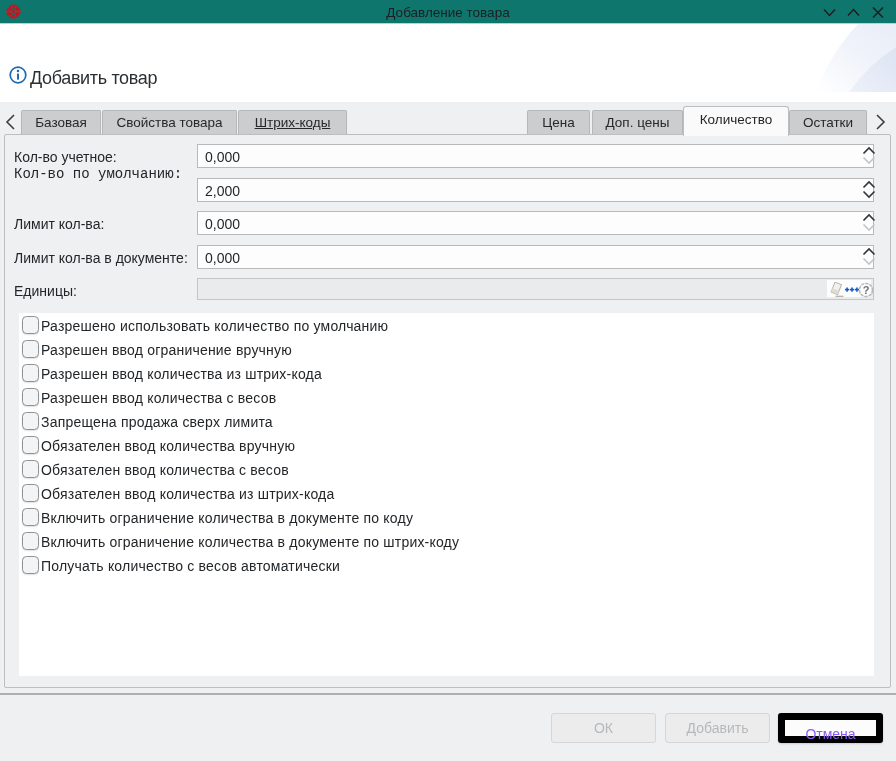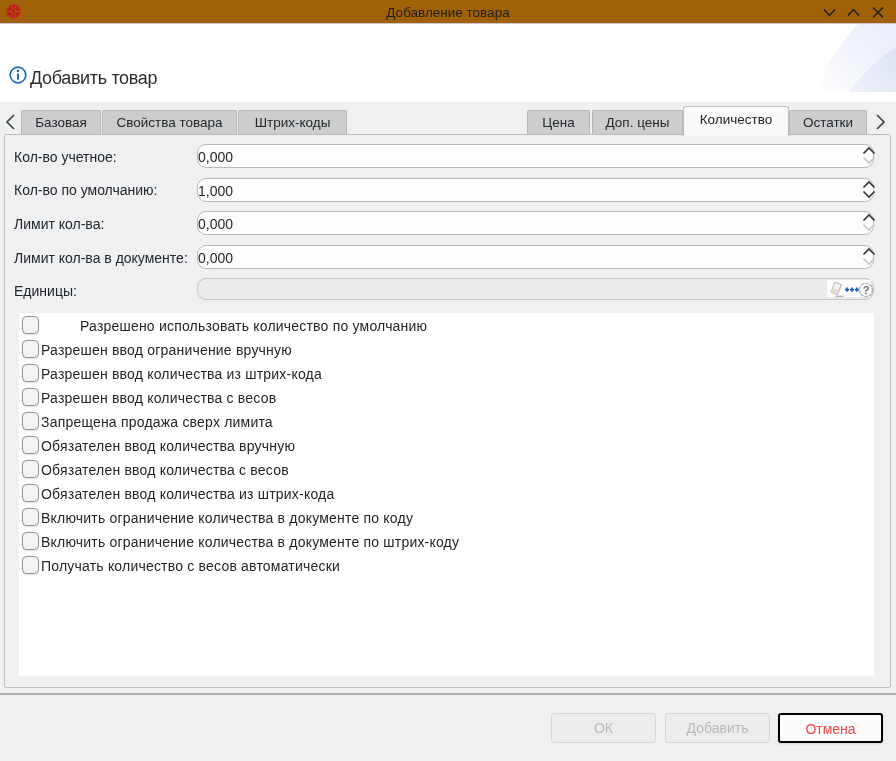--- a/index.html
+++ b/index.html
@@ -2,21 +2,21 @@
 <html><head>
 <meta charset="utf-8">
 <style>
 * { margin:0; padding:0; box-sizing:border-box; }
 html,body { width:896px; height:761px; overflow:hidden; }
 body { font-family:"Liberation Sans", sans-serif; position:relative; background:#eff0f1; }
 .abs { position:absolute; }
 
 
 #titlebar { position:absolute; left:0; top:0; width:896px; height:24px;
-  background:#a16207; border-bottom:1px solid #c9cacb; }
+  background:#0f766e; border-bottom:1px solid #c9cacb; }
 #titletext { position:absolute; left:0; right:0; top:5px; text-align:center;
   font-size:13.5px; color:#1c1e20; }
 
 
 #header { position:absolute; left:0; top:24px; width:896px; height:78px; background:#ffffff; overflow:hidden; }
 #headtitle { position:absolute; left:30px; top:44px; font-size:18px; letter-spacing:-0.35px; color:#2b2f33; }
 
 
 .tab { position:absolute; top:110px; height:24px; background:#cbcdcf;
   border:1px solid #b6b7b9; border-bottom:none; border-radius:2px 2px 0 0;
@@ -25,36 +25,36 @@
   background:#fafafa; border:1px solid #bcbdbe; border-bottom:none; border-radius:3px 3px 0 0;
   font-size:13.5px; color:#232629; text-align:center; line-height:26px; z-index:5; }
 
 
 #pane { position:absolute; left:4px; top:134px; width:887px; height:554px;
   border:1px solid #bdbebf; border-radius:2px; background:#eff0f1; }
 
 
 .flabel { position:absolute; left:14px; font-size:14px; color:#232629; }
 .field { position:absolute; left:197px; width:677px; height:24px;
-  background:#fdfdfd; border:1px solid #b8b9ba; border-radius:9px;
-  font-size:14px; color:#24282c; padding-left:0; line-height:25px; }
+  background:#fdfdfd; border:1px solid #b8b9ba; border-radius:0;
+  font-size:14px; color:#24282c; padding-left:7px; line-height:25px; }
 .spin { position:absolute; left:858px; width:22px; height:23px; }
 
 
 #whitebox { position:absolute; left:19px; top:313px; width:855px; height:363px; background:#ffffff; }
 .cb { position:absolute; left:21.5px; width:17.5px; height:17.5px; background:#f3f4f5;
   border:1.5px solid #8f9193; border-radius:4.5px; box-shadow:0 1px 1.5px rgba(0,0,0,0.12); }
 .cblabel { position:absolute; left:41px; font-size:14px; letter-spacing:0.2px; color:#232629; }
 
 
 #sepline { position:absolute; left:0; top:693px; width:896px; height:1.5px; background:#aeafb1; }
 .btn { position:absolute; top:713px; width:105px; height:30px; border-radius:3px;
   font-size:14px; text-align:center; line-height:28px; }
 .btndis { background:#ececed; border:1px solid #d5d6d7; color:#b6b9bc; }
-#btncancel { background:#fcfcfc; border:2px solid #000000; color:#ef4444;
+#btncancel { background:#fcfcfc; border:7px solid #000000; color:#8b5cf6;
   box-shadow:0 1px 2px rgba(0,0,0,0.15); }
 </style>
 </head>
 <body>
 
 <div id="header">
   <svg width="896" height="78" style="position:absolute;left:0;top:0">
     <defs>
       <linearGradient id="gf" x1="0" y1="1" x2="1" y2="0">
         <stop offset="0" stop-color="#ffffff"></stop>
@@ -107,37 +107,37 @@
       <line x1="62" y1="7.5" x2="52" y2="17.5"></line>
     </g>
   </svg>
 </div>
 
 <svg width="20" height="20" style="position:absolute;left:2px;top:112px">
   <polyline points="12,3 5,10 12,17" stroke="#3c3f41" stroke-width="1.6" fill="none"></polyline>
 </svg>
 <div class="tab" style="left:21px; width:80px;">Базовая</div>
 <div class="tab" style="left:102px; width:135px;">Свойства товара</div>
-<div class="tab" style="left:238px; width:109px;">Штрих-коды</div>
+<div class="tab" style="left:238px; width:109px;text-decoration:underline;">Штрих-коды</div>
 <div class="tab" style="left:348px; width:112px;margin-top:24px;">Переоценки</div>
 <div class="tab" style="left:459px; width:66px;margin-top:32px;">Отдел</div>
 <div class="tab" style="left:527px; width:63px;">Цена</div>
 <div class="tab" style="left:592px; width:91px;">Доп. цены</div>
 <div id="tabactive">Количество</div>
 <div class="tab" style="left:789px; width:78px;">Остатки</div>
 <svg width="20" height="20" style="position:absolute;left:872px;top:112px">
   <polyline points="5,3 12,10 5,17" stroke="#3c3f41" stroke-width="1.6" fill="none"></polyline>
 </svg>
 
 <div id="pane"></div>
 
 <div class="flabel" style="top:149px;">Кол-во учетное:</div>
 <div class="field" style="top:144px;">0,000</div>
-<div class="flabel" style="top:182px;">Кол-во по умолчанию:</div>
-<div class="field" style="top:178px;">1,000</div>
+<div class="flabel" style="top:166px;font-family:Liberation Mono, monospace;">Кол-во по умолчанию:</div>
+<div class="field" style="top:178px;">2,000</div>
 <div class="flabel" style="top:216px;">Лимит кол-ва:</div>
 <div class="field" style="top:211px;">0,000</div>
 <div class="flabel" style="top:250px;">Лимит кол-ва в документе:</div>
 <div class="field" style="top:245px;">0,000</div>
 <div class="flabel" style="top:283px;">Единицы:</div>
 <div class="field" style="top:278px; height:22px; background:#eaebec; border-color:#c4c5c6;"></div>
 
 <svg class="spin" style="top:144px;">
   <polyline points="5.5,9.5 11,4 16.5,9.5" stroke="#303436" stroke-width="1.6" fill="none"></polyline>
   <polyline points="5.5,13.5 11,19 16.5,13.5" stroke="#c3c5c7" stroke-width="1.6" fill="none"></polyline>
@@ -173,21 +173,21 @@
       <rect x="11.1" y="2.5" width="1.6" height="4.2"></rect>
   </g>
 </svg>
 <svg class="abs" style="left:858px;top:282px;" width="16" height="16">
   <circle cx="8" cy="8" r="6.6" fill="none" stroke="#b3b8bd" stroke-width="1.5" stroke-dasharray="3.4 0.9"></circle>
   <text x="8" y="12" font-size="11" font-weight="bold" fill="#6a7075" text-anchor="middle" font-family="Liberation Sans">?</text>
 </svg>
 
 <div id="whitebox"></div>
 <div class="cb" style="top:316px;"></div>
-<div class="cblabel" style="top:318px;margin-left:39px;">Разрешено использовать количество по умолчанию</div>
+<div class="cblabel" style="top:318px;">Разрешено использовать количество по умолчанию</div>
 <div class="cb" style="top:340px;"></div>
 <div class="cblabel" style="top:342px;">Разрешен ввод ограничение вручную</div>
 <div class="cb" style="top:364px;"></div>
 <div class="cblabel" style="top:366px;">Разрешен ввод количества из штрих-кода</div>
 <div class="cb" style="top:388px;"></div>
 <div class="cblabel" style="top:390px;">Разрешен ввод количества с весов</div>
 <div class="cb" style="top:412px;"></div>
 <div class="cblabel" style="top:414px;">Запрещена продажа сверх лимита</div>
 <div class="cb" style="top:436px;"></div>
 <div class="cblabel" style="top:438px;">Обязателен ввод количества вручную</div>

